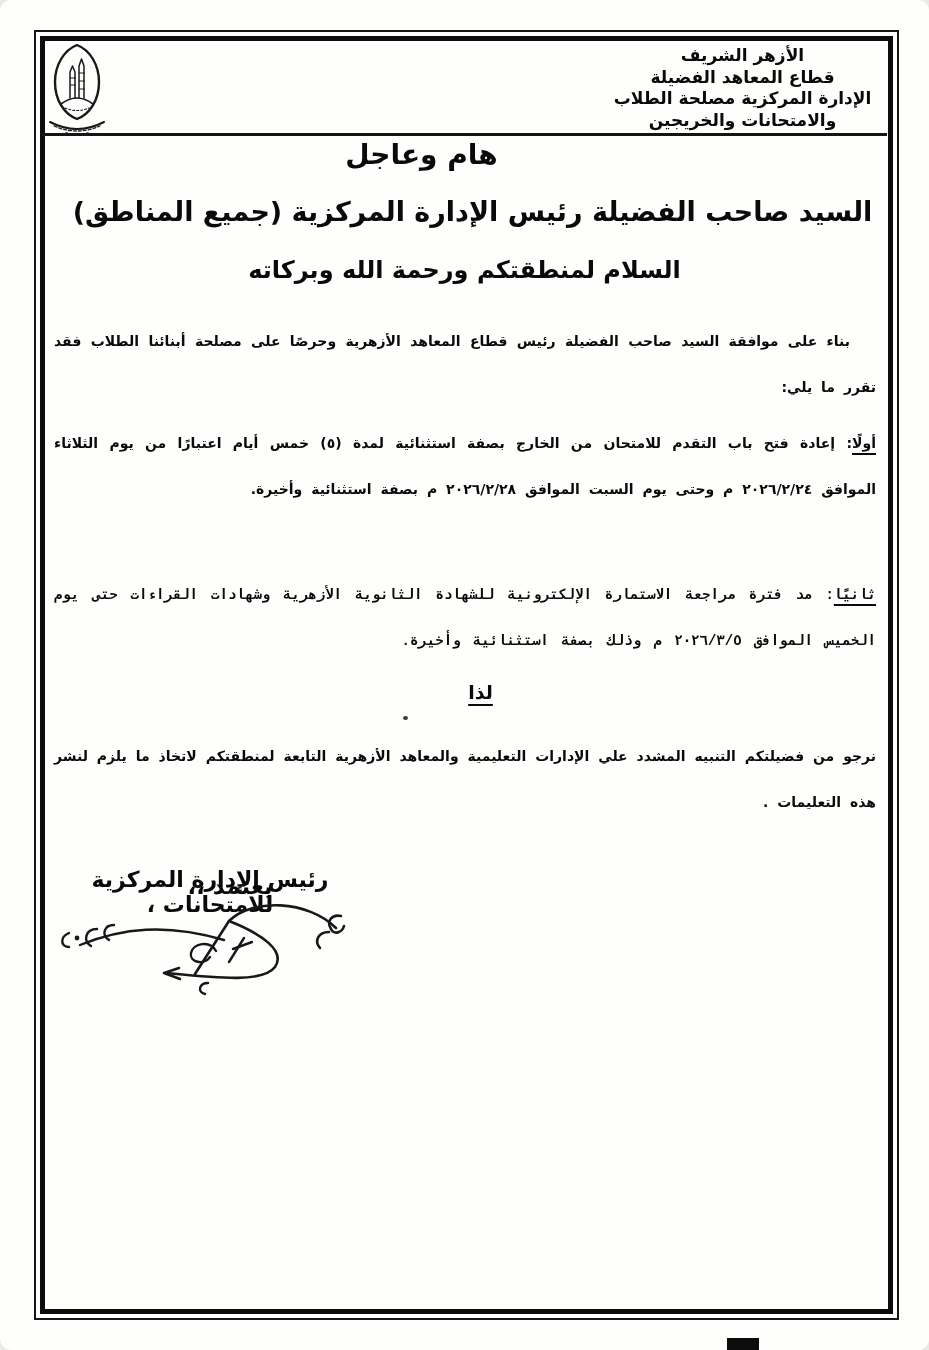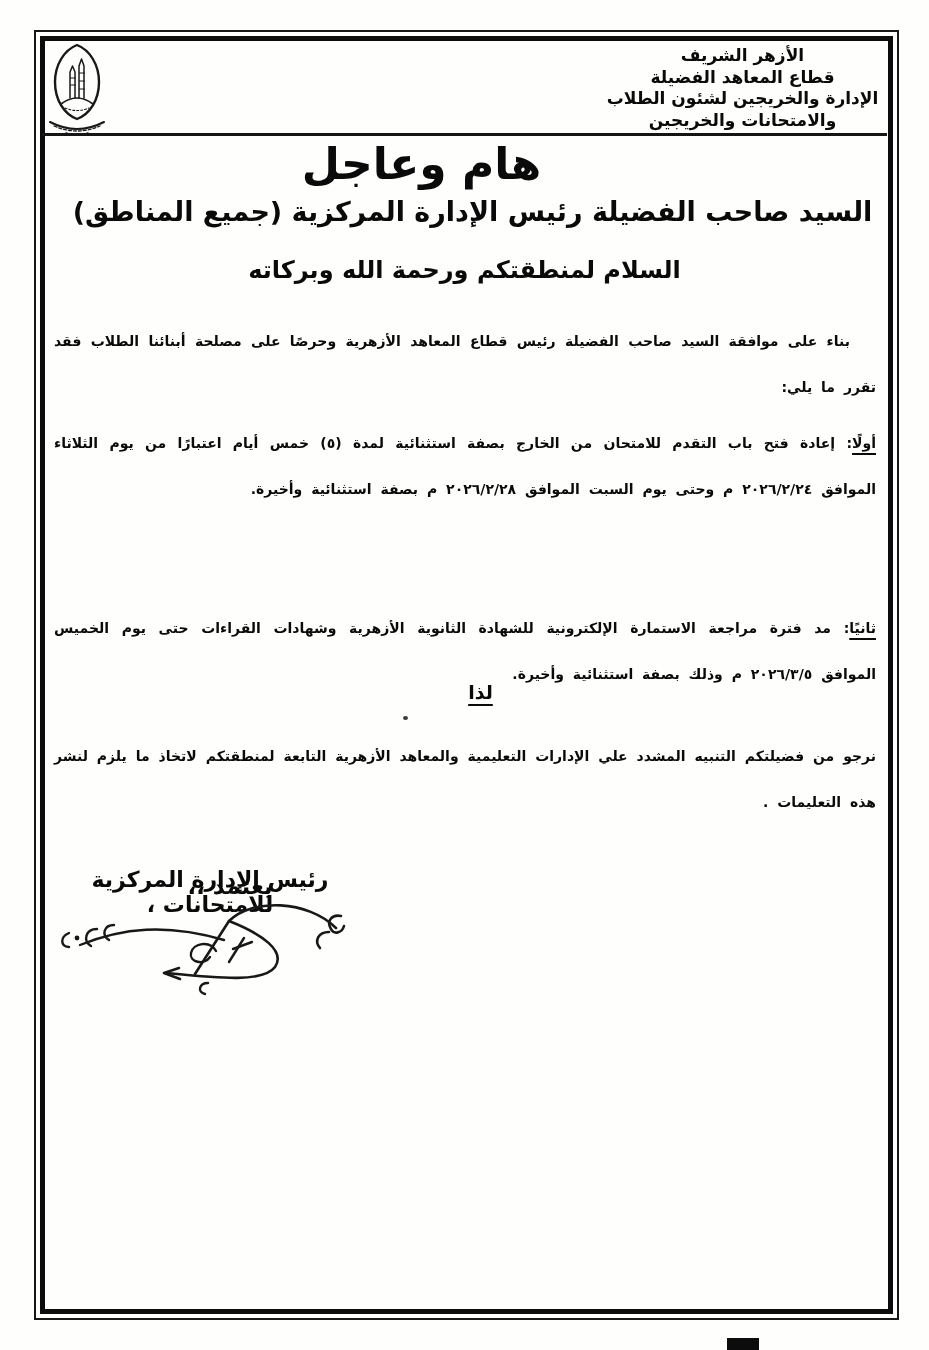--- a/index.html
+++ b/index.html
@@ -6,59 +6,60 @@
   .page{
     position:relative;
     width:929px;height:1350px;
     background:#fefefd;
     font-family:"DejaVu Sans",sans-serif;
     font-weight:bold;
     color:#0a0a0a;
     overflow:hidden;
     margin:0 auto;
     direction:rtl;
+    border-radius:11px;
   }
   .frame{
     position:absolute;left:40px;top:36px;width:843px;height:1268px;
     border:5px solid #0c0c0c;
     outline:2px solid #161616;
     outline-offset:4px;
     background:transparent;
   }
   .header-divider{
     position:absolute;left:42px;top:133px;width:845px;height:3px;
     background:#151515;
   }
   .logo{position:absolute;left:46px;top:40px;}
   .letterhead{
     position:absolute;left:600px;top:45px;width:285px;
     text-align:center;font-size:17px;line-height:21.5px;
     direction:rtl;
   }
   .doc-title{
     position:absolute;top:138px;left:0;width:843px;
-    text-align:center;font-size:44px;letter-spacing:1px;
+    text-align:center;font-size:28px;letter-spacing:1px;
   }
   .addressee{
     position:absolute;top:196px;left:0;width:929px;
     text-align:center;font-size:27px;padding-left:8px;
   }
   .greeting{
     position:absolute;top:256px;left:0;width:929px;
     text-align:center;font-size:24px;
   }
   .para{
     position:absolute;left:54px;width:822px;
     font-size:14px;line-height:46px;
     text-align:justify;direction:rtl;
     word-spacing:4px;
   }
   .intro{top:318px;text-indent:26px;}
   .item-first{top:420px;}
-  .item-second{top:605px;}
+  .item-second{top:572px;font-family:Liberation Mono, monospace;}
   .closing{top:733px;}
   .u{text-decoration:underline;text-decoration-thickness:2px;text-underline-offset:5px;}
   .therefore{
     position:absolute;top:681px;left:16px;width:929px;
     text-align:center;font-size:19px;
   }
   .speck{
     position:absolute;left:403px;top:716px;width:5px;height:4px;
     background:#3a3a3a;border-radius:50%;
   }
@@ -97,21 +98,21 @@
 
       <path class="stroke" stroke-width="2" d="M4 82 q27 14 54 0"></path>
       <path class="stroke" stroke-width="1.3" d="M8 86 q23 10 46 0" stroke-dasharray="3 2"></path>
       <path class="stroke" stroke-width="1.6" d="M20 93 q11 5 22 0"></path>
     </svg>
   </div>
 
   <div class="letterhead">
     <div>الأزهر الشريف</div>
     <div>قطاع المعاهد الفضيلة</div>
-    <div>الإدارة والخريجين لشئون الطلاب</div>
+    <div>الإدارة المركزية مصلحة الطلاب</div>
     <div>والامتحانات والخريجين</div>
   </div>
 
   <div class="header-divider"></div>
 
   <div class="doc-title">هام وعاجل</div>
 
   <div class="addressee">السيد صاحب الفضيلة رئيس الإدارة المركزية (جميع المناطق)</div>
 
   <div class="greeting">السلام لمنطقتكم ورحمة الله وبركاته</div>

